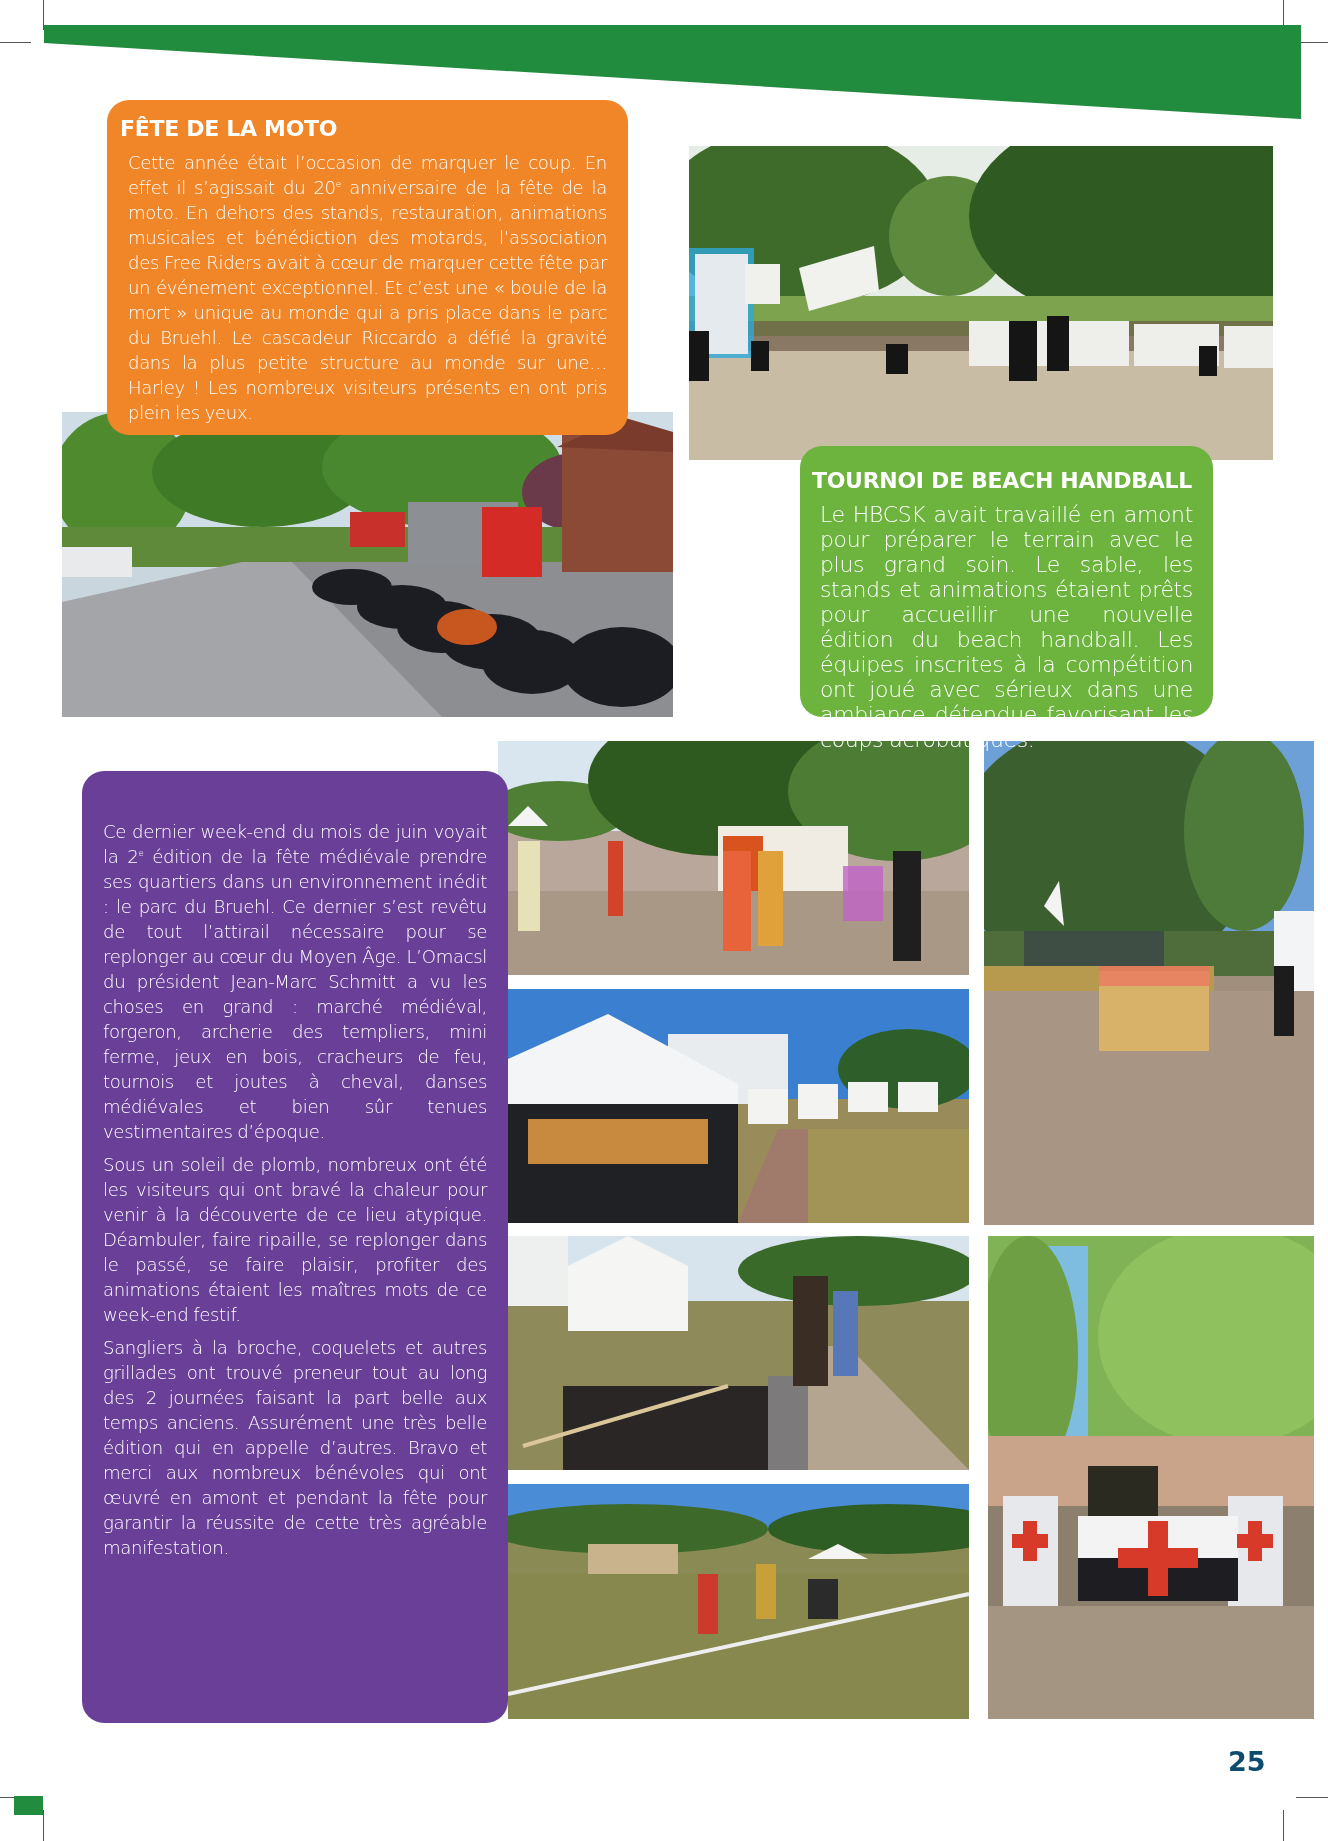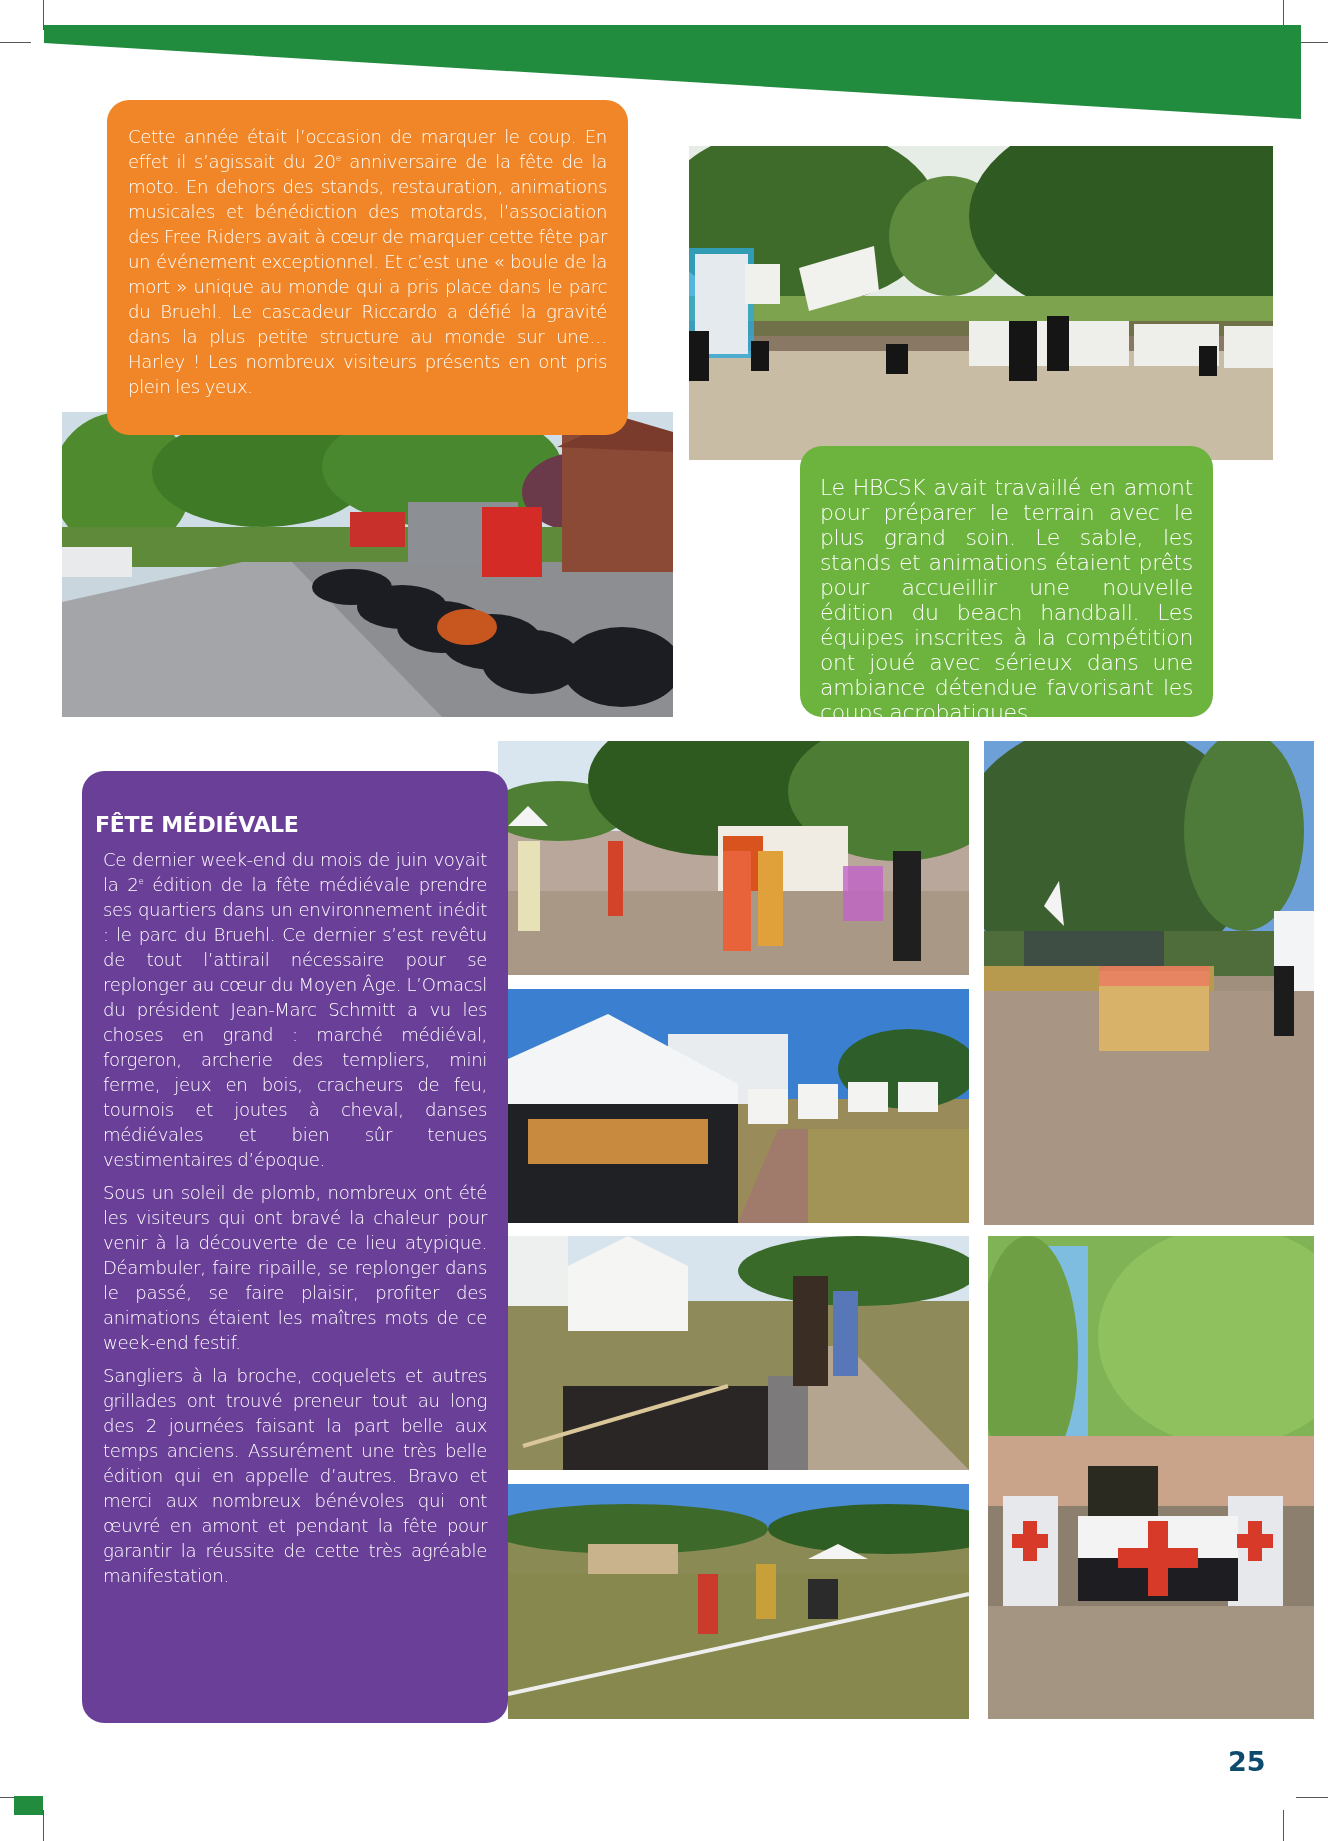--- a/index.html
+++ b/index.html
@@ -221,28 +221,29 @@
       <rect x="35" y="285" width="14" height="40"></rect>
       <rect x="24" y="298" width="36" height="14"></rect>
       <rect x="260" y="285" width="14" height="40"></rect>
       <rect x="249" y="298" width="36" height="14"></rect>
     </g>
     <rect x="0" y="370" width="326" height="113" fill="#a39582"></rect>
   </svg>
 </div>
 
 <div class="box box-moto">
+  <h2>FÊTE DE LA MOTO</h2>
   <p><span>Cette année était l’occasion de marquer le coup. En effet il s’agissait du 20</span><sup>e</sup><span> anniversaire de la fête de la moto. En dehors des stands, restauration, animations musicales et bénédiction des motards, l’association des Free Riders avait à cœur de marquer cette fête par un événement exceptionnel. Et c’est une « boule de la mort » unique au monde qui a pris place dans le parc du Bruehl. Le cascadeur Riccardo a défié la gravité dans la plus petite structure au monde sur une… Harley ! Les nombreux visiteurs présents en ont pris plein les yeux.</span></p>
 </div>
 
 <div class="box box-hand">
+  <h2>TOURNOI DE BEACH HANDBALL</h2>
   <p>Le HBCSK avait travaillé en amont pour préparer le terrain avec le plus grand soin. Le sable, les stands et animations étaient prêts pour accueillir une nouvelle édition du beach handball. Les équipes inscrites à la compétition ont joué avec sérieux dans une ambiance détendue favorisant les coups acrobatiques.</p>
 </div>
 
 <div class="box box-med">
-  <h2>FÊTE MÉDIÉVALE</h2>
   <p><span>Ce dernier week-end du mois de juin voyait la 2</span><sup>e</sup><span> édition de la fête médiévale prendre ses quartiers dans un environnement inédit : le parc du Bruehl. Ce dernier s’est revêtu de tout l’attirail nécessaire pour se replonger au cœur du Moyen Âge. L’Omacsl du président Jean-Marc Schmitt a vu les choses en grand  : marché médiéval, forgeron, archerie des templiers, mini ferme, jeux en bois, cracheurs de feu, tournois et joutes à cheval, danses médiévales et bien sûr tenues vestimentaires d’époque.</span></p>
   <p>Sous un soleil de plomb, nombreux ont été les visiteurs qui ont bravé la chaleur pour venir à la découverte de ce lieu atypique. Déambuler, faire ripaille, se replonger dans le passé, se faire plaisir, profiter des animations étaient les maîtres mots de ce week-end festif.</p>
   <p>Sangliers à la broche, coquelets et autres grillades ont trouvé preneur tout au long des 2 journées faisant la part belle aux temps anciens. Assurément une très belle édition qui en appelle d’autres. Bravo et merci aux nombreux bénévoles qui ont œuvré en amont et pendant la fête pour garantir la réussite de cette très agréable manifestation.</p>
 </div>
 
 <div class="page-number">25</div>
 <div class="corner-flag"></div>
 
 </body></html>

